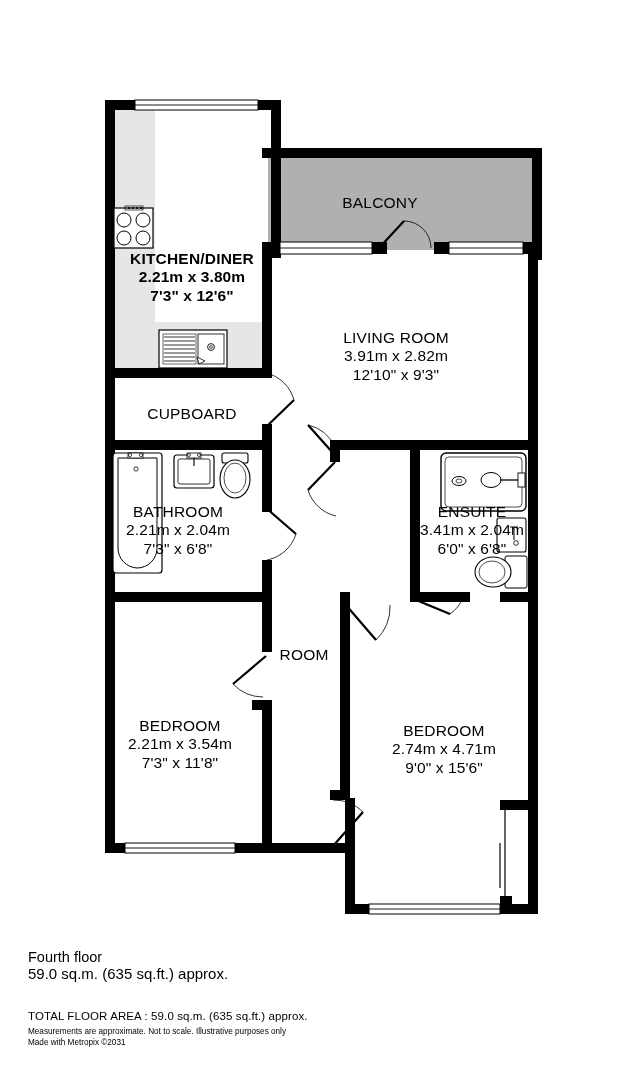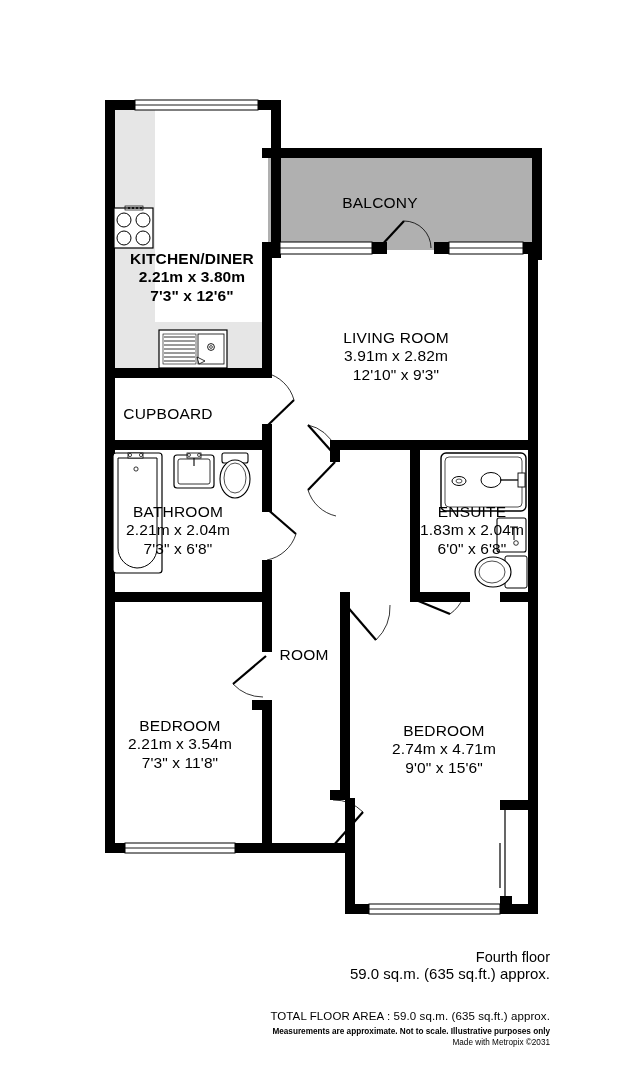--- a/index.html
+++ b/index.html
@@ -35,22 +35,23 @@
   .room-dim {
     font-size: 15.5px;
     letter-spacing: 0.1px;
   }
   .center-x {
     transform: translateX(-50%);
   }
   .footer {
     position: absolute;
     width: 550px;
-    text-align: right;
+    text-align: left;
     color: #000;
+    padding-left: 28px;
   }
   .floor-title {
     font-size: 14.5px;
   }
   .floor-area {
     font-size: 15px;
   }
   .total-area {
     font-size: 11.5px;
     letter-spacing: 0.1px;
@@ -292,33 +293,33 @@
 <div class="lbl center-x" style="left:380px; top:194px;">
   <div class="room-name">BALCONY</div>
 </div>
 
 <div class="lbl center-x" style="left:396px; top:329px;">
   <div class="room-name">LIVING ROOM</div>
   <div class="room-dim">3.91m  x 2.82m</div>
   <div class="room-dim">12'10"  x 9'3"</div>
 </div>
 
-<div class="lbl center-x" style="left:168px; top:405px;">
+<div class="lbl center-x" style="left:192px; top:405px;">
   <div class="room-name">CUPBOARD</div>
 </div>
 
 <div class="lbl center-x" style="left:178px; top:503px;">
   <div class="room-name">BATHROOM</div>
   <div class="room-dim">2.21m  x 2.04m</div>
   <div class="room-dim">7'3"  x 6'8"</div>
 </div>
 
 <div class="lbl center-x" style="left:472px; top:503px;">
   <div class="room-name">ENSUITE</div>
-  <div class="room-dim">1.83m  x 2.04m</div>
+  <div class="room-dim">3.41m  x 2.04m</div>
   <div class="room-dim">6'0"  x 6'8"</div>
 </div>
 
 <div class="lbl center-x" style="left:304px; top:646px;">
   <div class="room-name">ROOM</div>
 </div>
 
 <div class="lbl center-x" style="left:180px; top:717px;">
   <div class="room-name">BEDROOM</div>
   <div class="room-dim">2.21m  x 3.54m</div>
@@ -327,14 +328,14 @@
 
 <div class="lbl center-x" style="left:444px; top:722px;">
   <div class="room-name">BEDROOM</div>
   <div class="room-dim">2.74m  x 4.71m</div>
   <div class="room-dim">9'0"  x 15'6"</div>
 </div>
 
 <div class="footer floor-title" style="top:949px;">Fourth floor</div>
 <div class="footer floor-area" style="top:965px;">59.0 sq.m. (635 sq.ft.) approx.</div>
 <div class="footer total-area" style="top:1010px;">TOTAL FLOOR AREA : 59.0 sq.m. (635 sq.ft.) approx.</div>
-<div class="footer fineprint" style="top:1026px;font-weight:bold;">Measurements are approximate.  Not to scale.  Illustrative purposes only</div>
+<div class="footer fineprint" style="top:1026px;">Measurements are approximate.  Not to scale.  Illustrative purposes only</div>
 <div class="footer fineprint" style="top:1037px;">Made with Metropix ©2031</div>
 
 </body></html>

